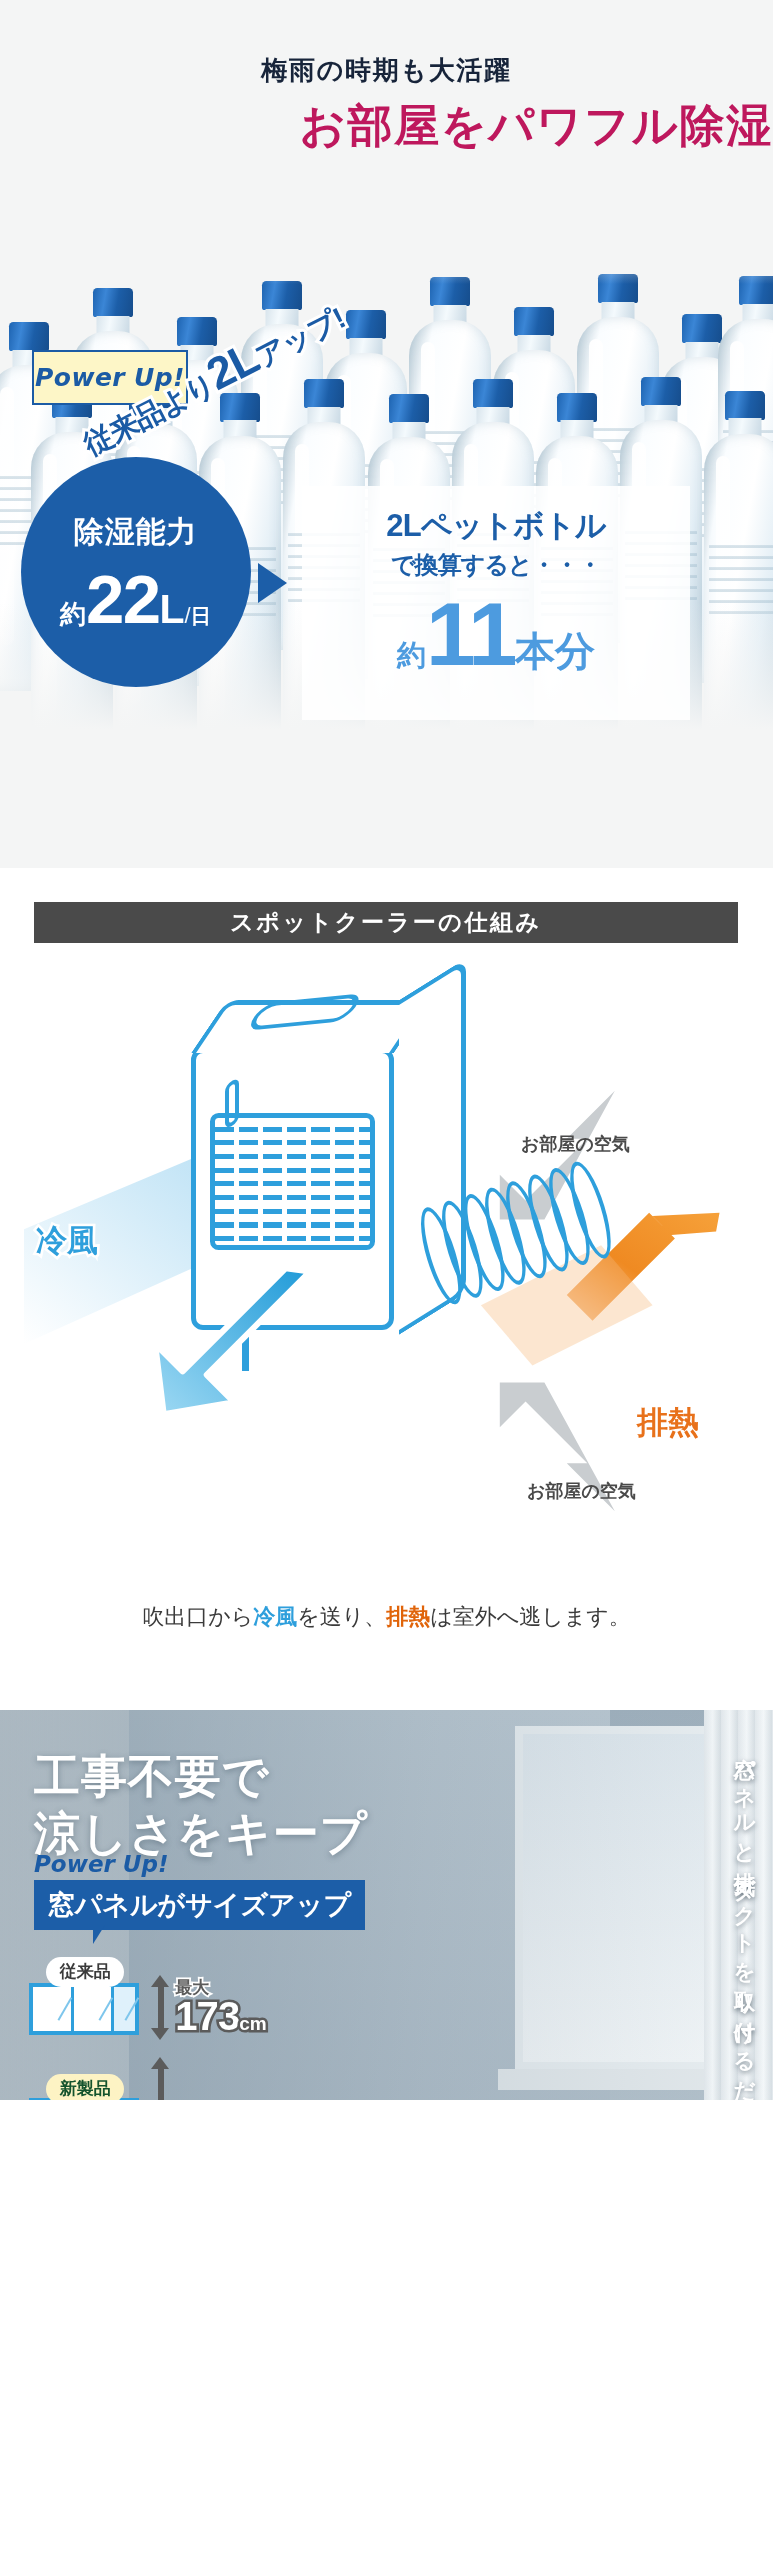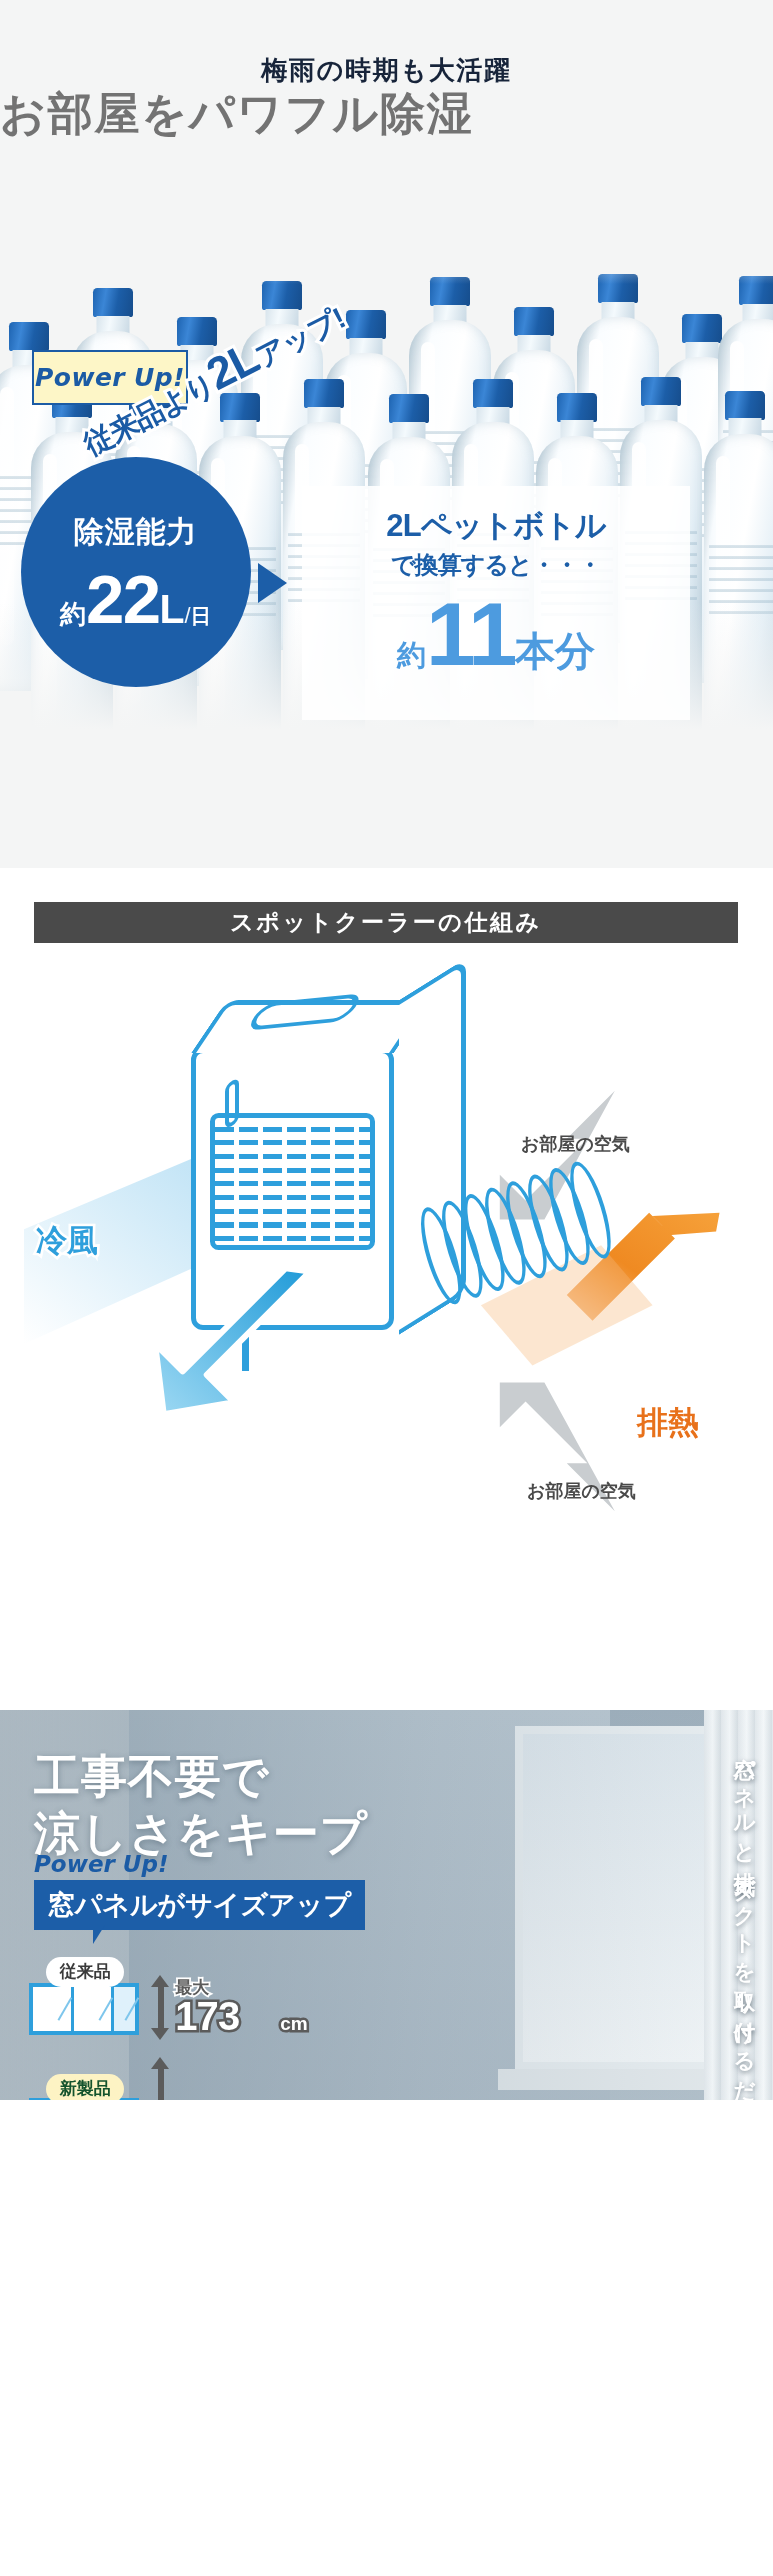--- a/index.html
+++ b/index.html
@@ -27,26 +27,26 @@
     position: absolute;
     top: 53px; left: 0; width: 773px;
     text-align: center;
     font-size: 26px;
     font-weight: bold;
     letter-spacing: 1.7px;
     color: #17243a;
   }
   .head-main {
     position: absolute;
-    top: 84px; left: 0; width: 773px;
-    text-align: left;
+    top: 96px; left: 0; width: 773px;
+    text-align: right;
     font-size: 45px;
     font-weight: bold;
     letter-spacing: 1.7px;
-    color: #737373;
+    color: #be185d;
   }
 
   
   .bottles {
     position: absolute;
     top: 232px; left: 0;
     width: 773px; height: 533px;
     overflow: hidden;
   }
   .bottle {
@@ -479,21 +479,21 @@
   .meas .tipB { bottom:0; border-top: 12px solid #5b5b5b; }
 
   .meas-label { margin-left: 5.2px; line-height: 1; }
   .meas-max {
     font-size: 17px; font-weight: bold; color: #5b5b5b;
     -webkit-text-stroke: 3.4px #fff; paint-order: stroke fill;
   }
   .meas-num {
     font-size: 40px; font-weight: bold; letter-spacing: -0.9px;
   }
-  .meas-unit { font-size: 19px; font-weight: bold; padding-left: 41px; }
+  .meas-unit { font-size: 19px; font-weight: bold; }
   .m-white .meas-num, .m-white .meas-unit {
     color:#ffffff; -webkit-text-stroke: 5.2px #5b5b5b; paint-order: stroke fill;
   }
   .m-cream .meas-num, .m-cream .meas-unit {
     color:#fdf3c4; -webkit-text-stroke: 5.2px #5b5b5b; paint-order: stroke fill;
   }
   .m1 { top: 265px; left: 151px; height: 65px; }
   .m1 .arrow-col { height: 65px; }
   .m1 .bar { top: 8.6px; bottom: 8.6px; }
   .m2 { top: 347px; left: 151px; height: 148px; }
@@ -762,20 +762,23 @@
         <polygon points="300,110 180,230 212,262 130,276 120,194 152,226 272,106" fill="url(#gBl)" stroke="#ffffff" stroke-width="7" stroke-linejoin="round"></polygon>
       </svg>
 
       <div class="lbl-cool">冷風</div>
       <div class="lbl-heat">排熱</div>
       <div class="lbl-air1">お部屋の空気</div>
       <div class="lbl-air2">お部屋の空気</div>
     </div>
 
     <div class="mech-caption">
+      <div>
+        <span>吹出口から</span><span class="c-blue">冷風</span><span>を送り、</span><span class="c-or">排熱</span><span>は室外へ逃します。</span>
+      </div>
     </div>
   </section>
 
   <section class="sec-room">
     <div class="room-wallL"></div>
     <div class="room-wallback"></div>
     <div class="room-window"></div>
     <div class="room-sill"></div>
     <div class="room-curtain"></div>
     <div class="room-floor"></div>

